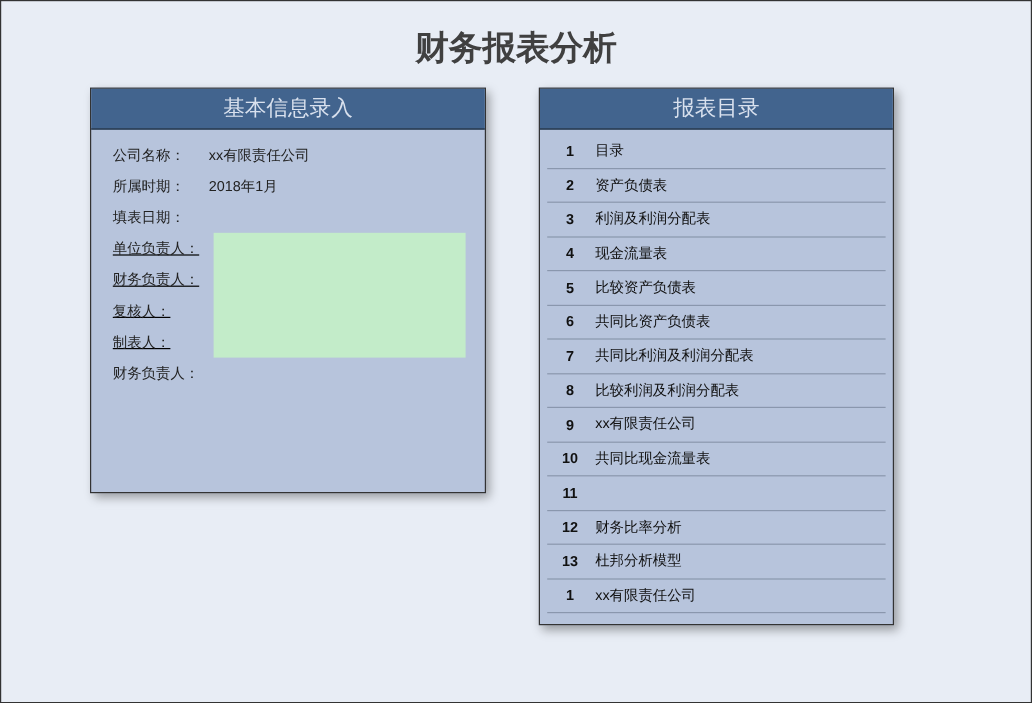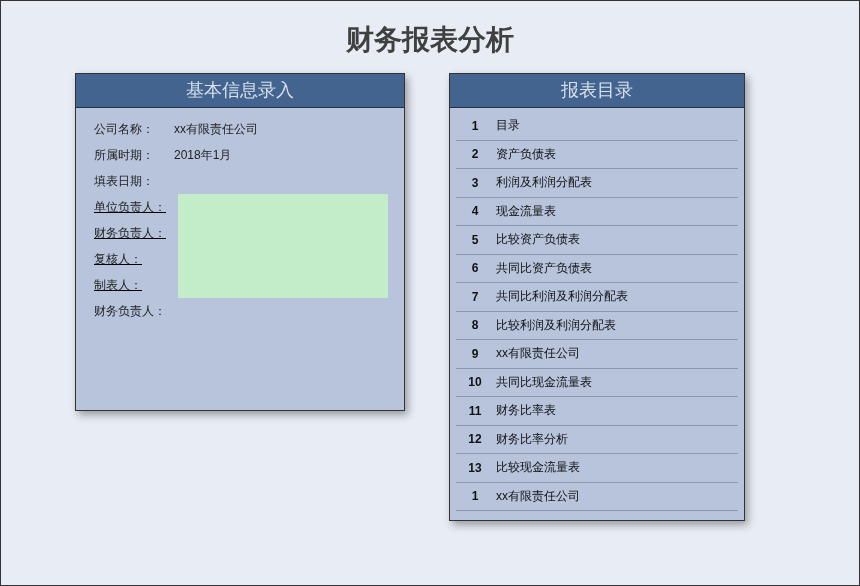--- a/index.html
+++ b/index.html
@@ -195,29 +195,28 @@
         <div class="toc-row">
           <div class="toc-num">9</div>
           <div class="toc-label">xx有限责任公司</div>
         </div>
         <div class="toc-row">
           <div class="toc-num">10</div>
           <div class="toc-label">共同比现金流量表</div>
         </div>
         <div class="toc-row">
           <div class="toc-num">11</div>
-          <div class="toc-label">财务比率表</div>
         </div>
         <div class="toc-row">
           <div class="toc-num">12</div>
           <div class="toc-label">财务比率分析</div>
         </div>
         <div class="toc-row">
           <div class="toc-num">13</div>
-          <div class="toc-label">比较现金流量表</div>
+          <div class="toc-label">杜邦分析模型</div>
         </div>
         <div class="toc-row">
           <div class="toc-num">1</div>
           <div class="toc-label">xx有限责任公司</div>
         </div>
       </div>
     </div>
 
   </div>
 </div>

